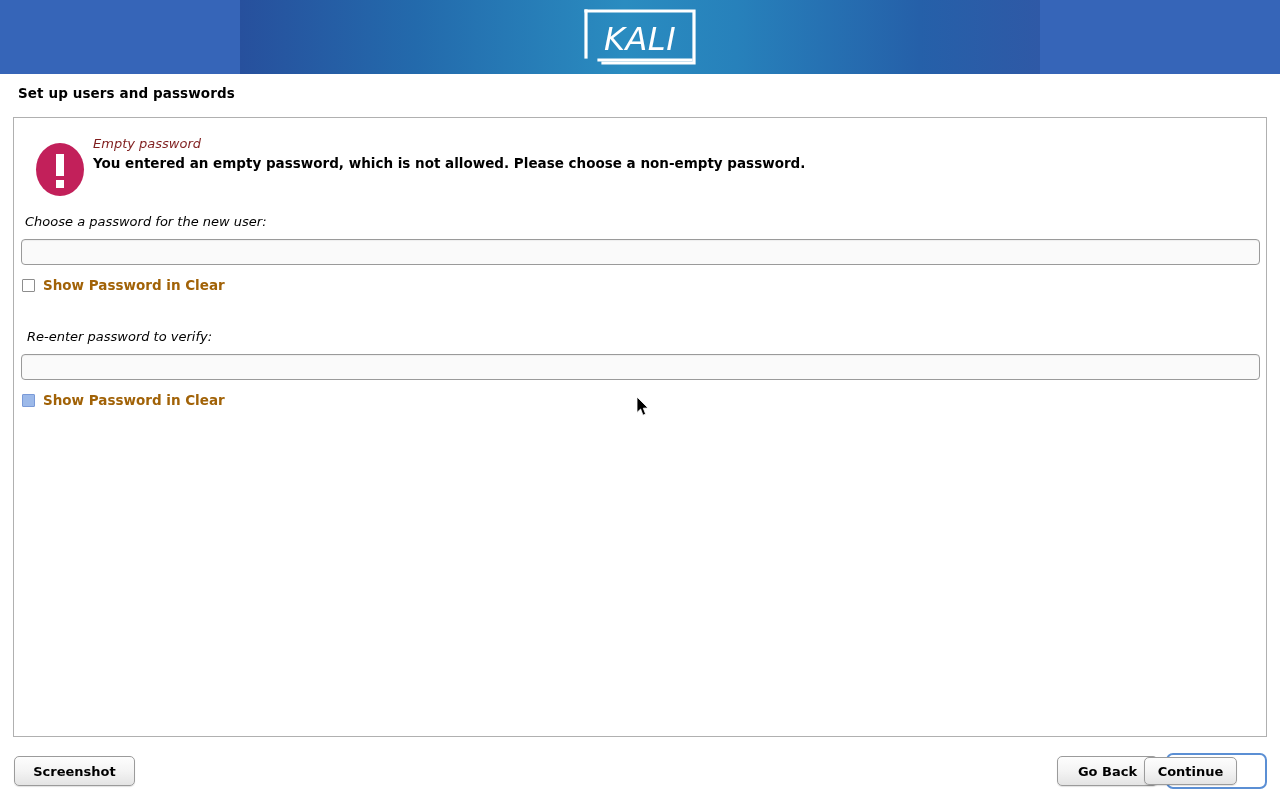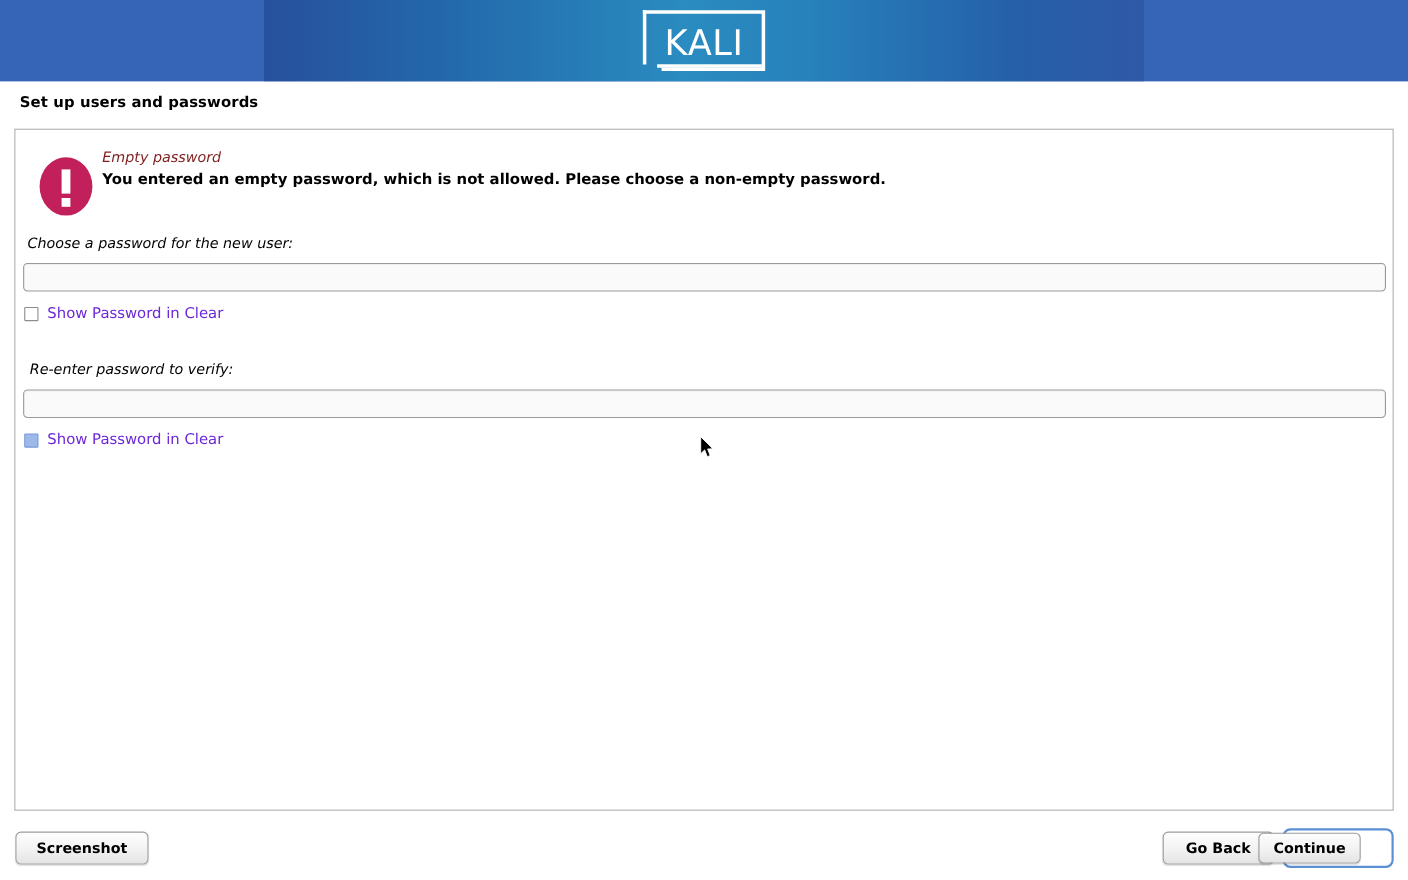--- a/index.html
+++ b/index.html
@@ -19,20 +19,21 @@
     -webkit-font-smoothing: antialiased;
   }
 
   
   .banner {
     position: absolute;
     left: 0; top: 0;
     width: 1280px; height: 74px;
     background: #3665b8;
     overflow: hidden;
+    font-style: italic;
   }
   .banner-gradient {
     position: absolute;
     left: 240px; top: 0;
     width: 800px; height: 74px;
     background: linear-gradient(90deg,
         #27509d 0%,
         #236aac 22%,
         #2a8cc0 48%,
         #2781bb 62%,
@@ -148,23 +149,23 @@
     border: 1px solid #8d8d8d;
     background: #ffffff;
     border-radius: 1px;
     flex: none;
   }
   .checkbox.focused {
     border: 1px solid #7a9ad8;
     background: #9cb9e9;
   }
   .check-label {
-    font-weight: normal;
-    font-size: 13.5px;
-    color: #6d28d9;
+    font-weight: bold;
+    font-size: 13.5px;
+    color: #a16207;
     white-space: nowrap;
   }
 
   
   .btn {
     position: absolute;
     box-sizing: border-box;
     height: 30px;
     border: 1px solid #9b9b9b;
     border-radius: 5px;

